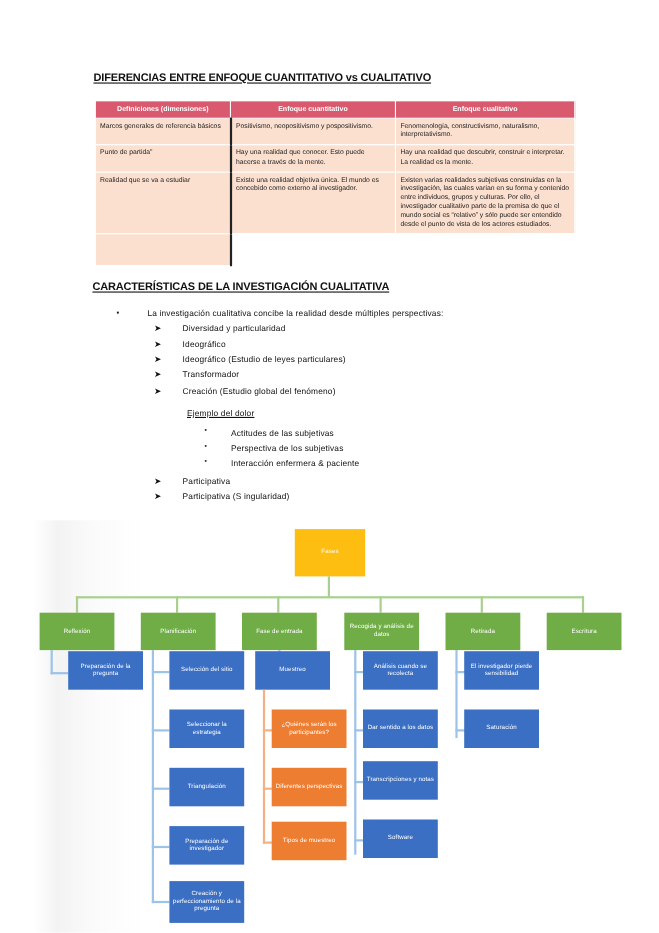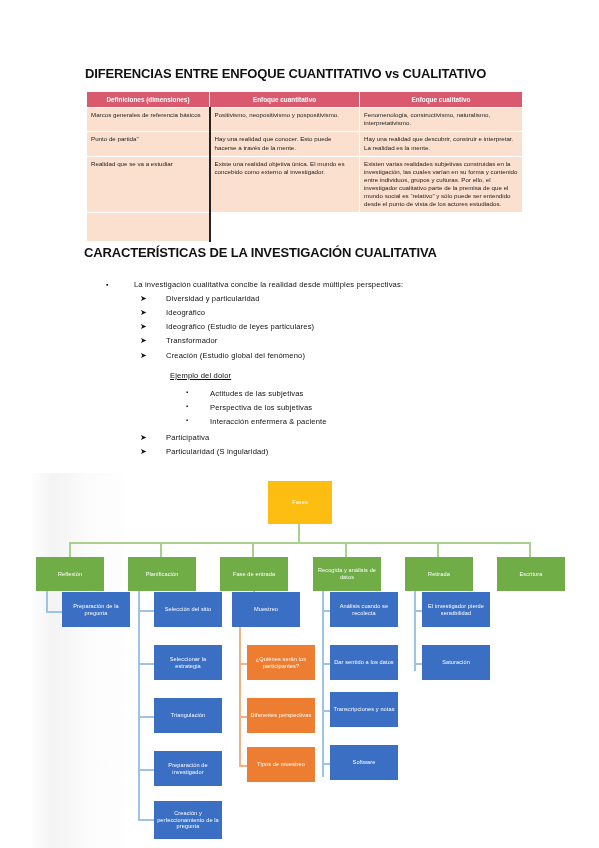--- a/index.html
+++ b/index.html
@@ -13,27 +13,28 @@
     position: relative;
     font-family: "Liberation Sans", sans-serif;
     color: #000000;
     overflow: hidden;
   }
 
   
   .doc-heading {
     position: absolute;
     font-weight: bold;
-    font-size: 13px;
+    font-size: 10px;
     letter-spacing: -0.15px;
     color: #111111;
     white-space: nowrap;
+    text-decoration: underline;
   }
   #heading-1 { left: 85px; top: 66px; }
-  #heading-2 { left: 84px; top: 245px; }
+  #heading-2 { left: 84px; top: 256px; }
 
   .cmp-table {
     position: absolute;
     left: 86px;
     top: 91px;
     width: 436px;
     border-collapse: collapse;
     table-layout: fixed;
   }
   .cmp-table th {
@@ -192,21 +193,21 @@
     <span class="mk">▪</span>
     <span class="tx">Interacción enfermera &amp; paciente</span>
   </div>
 
   <div class="li lvl2" style="margin-top:9px;">
     <span class="mk">➤</span>
     <span class="tx">Participativa</span>
   </div>
   <div class="li lvl2">
     <span class="mk">➤</span>
-    <span class="tx">Particularidad (S ingularidad)</span>
+    <span class="tx">Participativa (S ingularidad)</span>
   </div>
 </div>
 
 <div class="chart">
   <div class="chart-bg"></div>
 
   <div class="node n-yellow" style="left:268px; top:8px; width:64px; height:43px;">Fases</div>
 
   <div class="edge" style="left:298px; top:51px; width:2px; height:19px;"></div>
   <div class="edge" style="left:69px;  top:69px; width:462px; height:2px;"></div>

